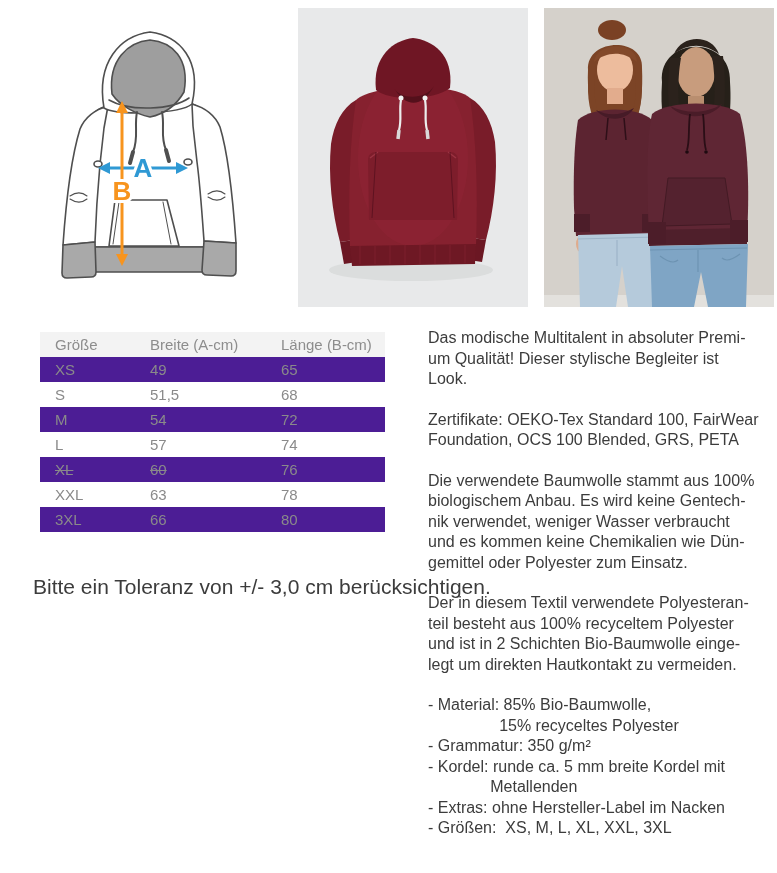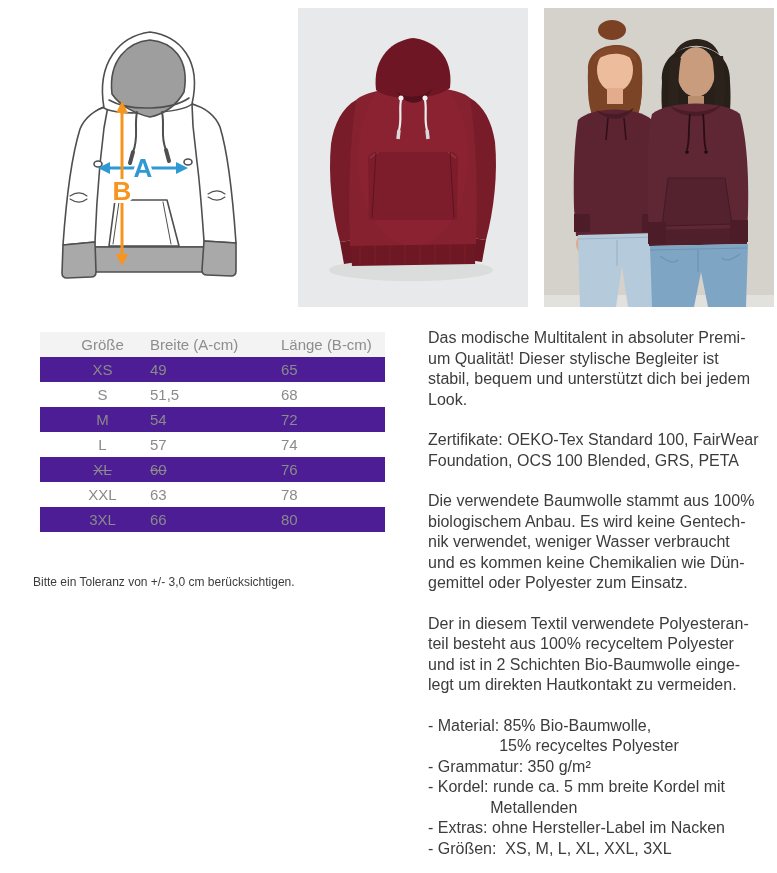--- a/index.html
+++ b/index.html
@@ -9,26 +9,26 @@
   .media svg{display:block;width:100%;height:100%;}
   .diagram{left:55px;top:25px;width:200px;height:255px;}
   .photo1{left:298px;top:8px;width:230px;height:299px;}
   .photo2{left:543px;top:8px;width:232px;height:299px;}
 
   #size-table{position:absolute;left:40px;top:332px;width:345px;
               border-collapse:collapse;font-size:15px;table-layout:fixed;}
   #size-table th{background:#f3f3f3;color:#8d8d8d;font-weight:400;text-align:left;
                  height:25px;padding:0;}
   #size-table td{color:#8a8a8a;height:25px;padding:0;}
-  #size-table th:first-child,#size-table td:first-child{padding-left:15px;width:95px;text-align:center;}
+  #size-table th:first-child,#size-table td:first-child{padding-left:15px;width:95px;}
   #size-table th:nth-child(2),#size-table td:nth-child(2){width:131px;}
   #size-table tr.odd td{background:#4c1d95;}
   #size-table td.strike{text-decoration:line-through;}
 
-  .tolerance{position:absolute;left:33px;top:575px;font-size:12px;color:#3c3c3c;}
+  .tolerance{position:absolute;left:33px;top:575px;font-size:21px;color:#3c3c3c;}
 
   #description{position:absolute;left:413px;top:328px;font-size:16px;
                line-height:20.5px;color:#3c3c3c;}
   .para{margin:0 0 20px 15px;}
   .line{white-space:pre;}
 
   .measure-label{font-family:"Liberation Sans",sans-serif;font-weight:bold;font-size:26px;
                  text-anchor:middle;paint-order:stroke;stroke:#ffffff;stroke-width:6px;}
   .lblA{fill:#2f99d4;}
   .lblB{fill:#f7941e;}
@@ -215,21 +215,20 @@
         </tr>
       </tbody>
   </table>
 
   <div class="tolerance">Bitte ein Toleranz von +/- 3,0 cm berücksichtigen.</div>
 
   <div id="description">
       <div class="para">
         <div class="line">Das modische Multitalent in absoluter Premi-</div>
         <div class="line">um Qualität! Dieser stylische Begleiter ist</div>
-        <div class="line">stabil, bequem und unterstützt dich bei jedem</div>
         <div class="line">Look.</div>
       </div>
       <div class="para">
         <div class="line">Zertifikate: OEKO-Tex Standard 100, FairWear</div>
         <div class="line">Foundation, OCS 100 Blended, GRS, PETA</div>
       </div>
       <div class="para">
         <div class="line">Die verwendete Baumwolle stammt aus 100%</div>
         <div class="line">biologischem Anbau. Es wird keine Gentech-</div>
         <div class="line">nik verwendet, weniger Wasser verbraucht</div>

